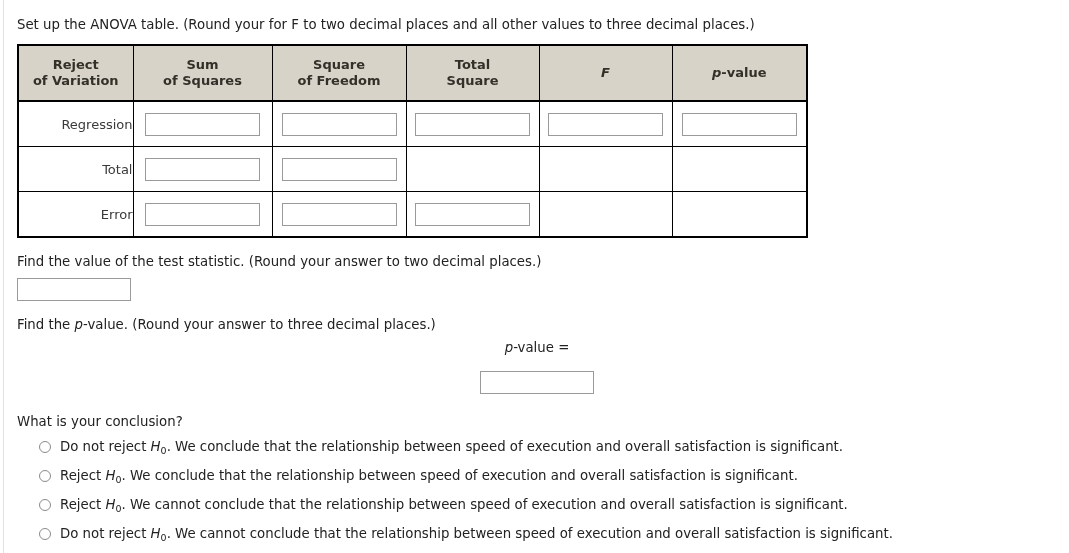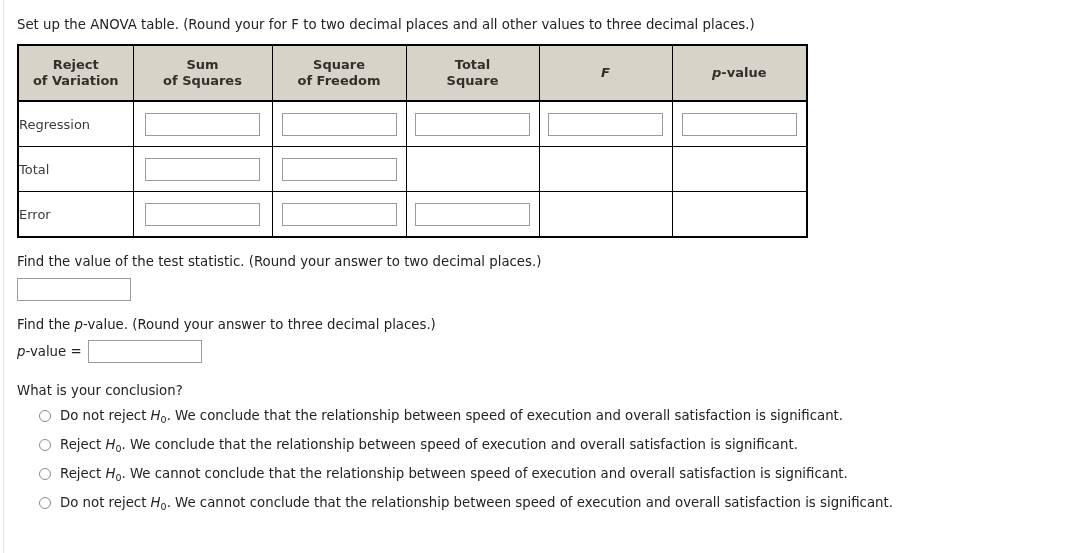--- a/index.html
+++ b/index.html
@@ -60,21 +60,21 @@
     text-align: center;
     vertical-align: middle;
     border-bottom: 2px solid #000;
   }
   table.anova tbody td {
     height: 44px;
     vertical-align: middle;
     background: #fff;
   }
   td.src-label {
-    text-align: left;
+    text-align: right;
     font-size: 13px;
     color: #3a3a3a;
   }
   td.cell-input {
     text-align: center;
   }
   .col-src   { width: 115px; }
   .col-ss    { width: 139px; }
   .col-df    { width: 134px; }
   .col-ms    { width: 133px; }
@@ -98,21 +98,22 @@
   input.pvalbox   { width: 114px; }
 
   
   .qblock { margin-top: 17px; }
   .qtext  { font-size: 13.3px; line-height: 1; }
   .answer-row { margin-top: 9px; }
   .pval-row {
     margin-top: 9px;
     display: flex;
     align-items: center;
-    gap: 6px;
+    gap: 16px;
+    flex-direction: column;
   }
   .pval-label { font-size: 13.3px; }
   .conclusion-head { margin-top: 20px; font-size: 13.3px; }
   ul.choices {
     list-style: none;
     margin: 0;
     padding: 0;
     margin-top: 10px;
     text-align: right;
   }

